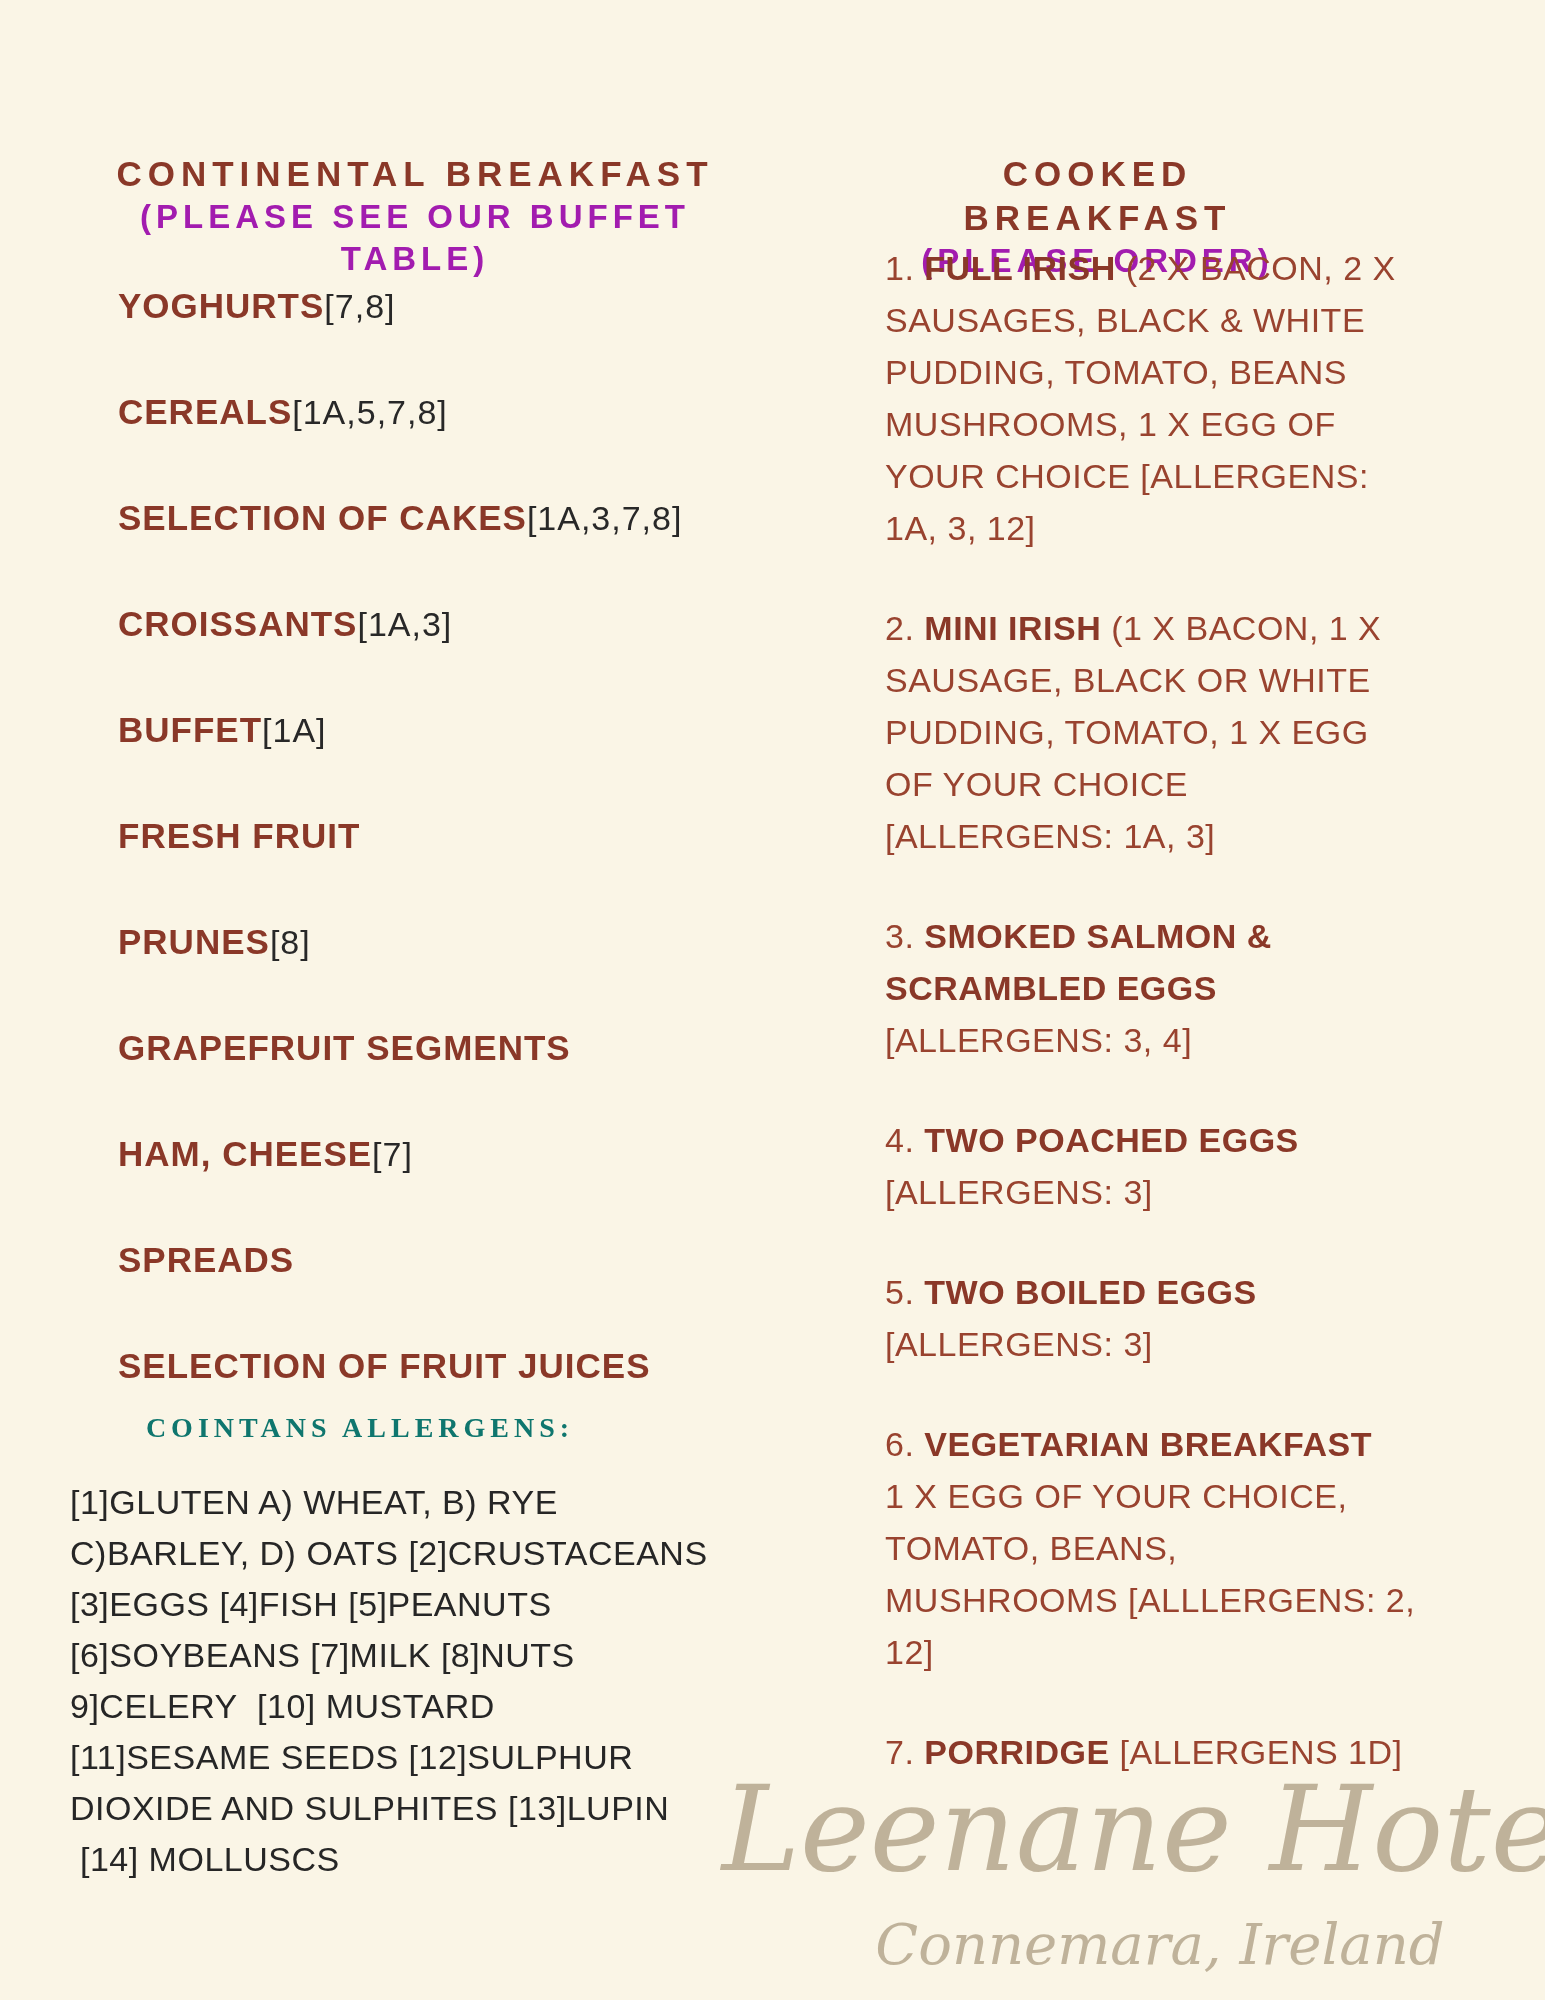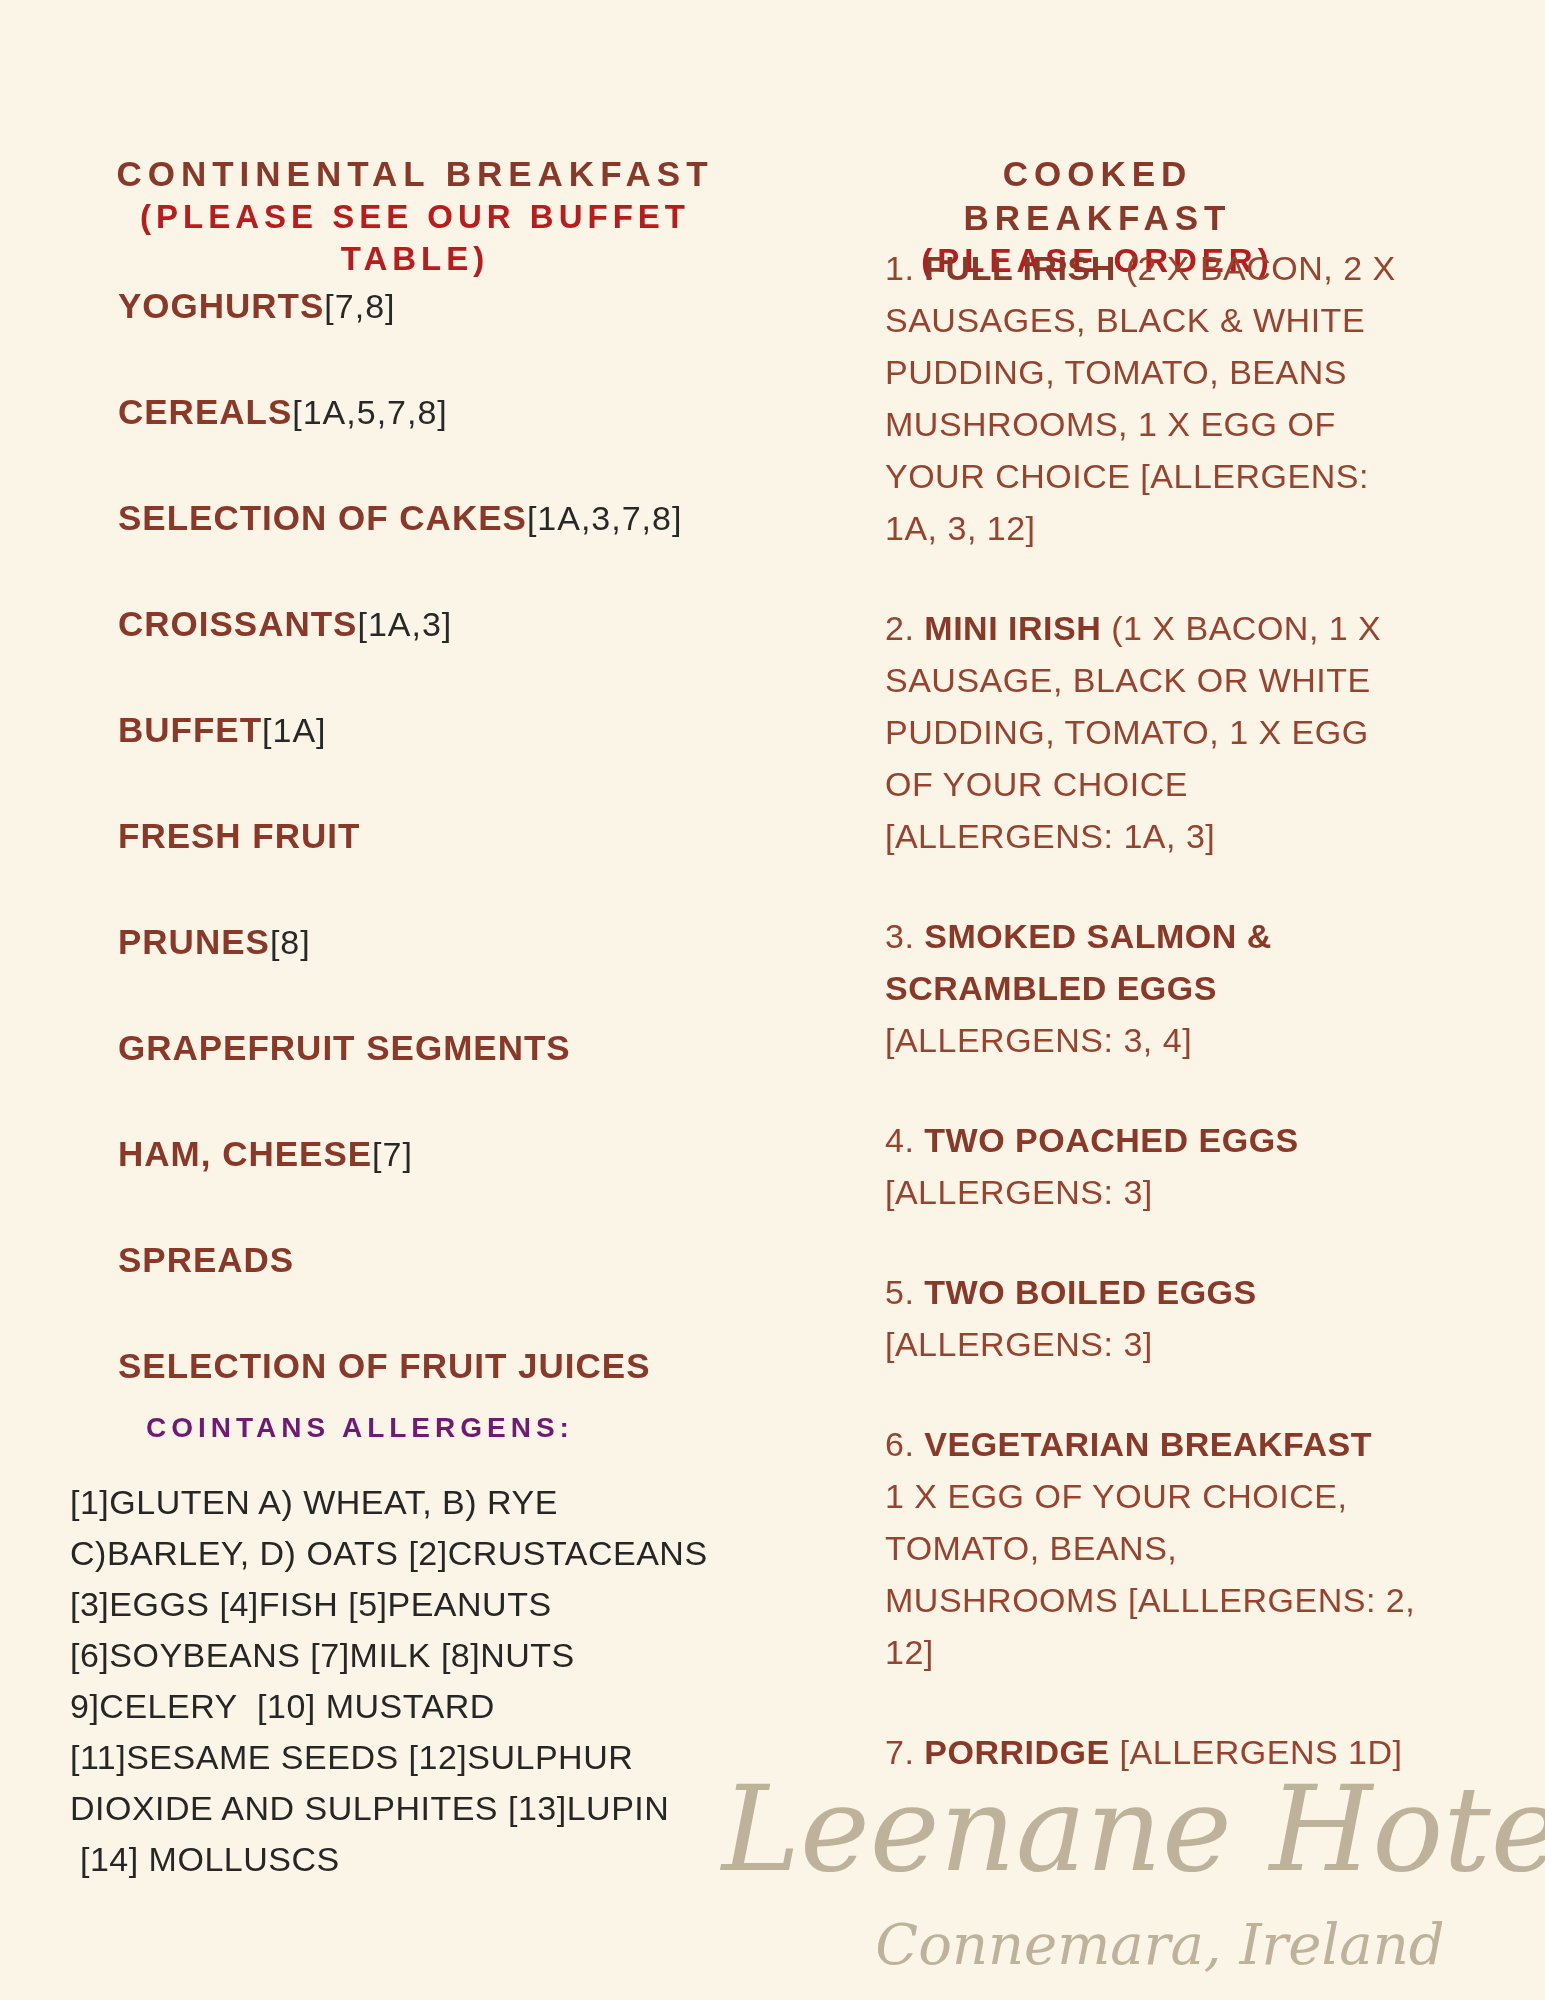--- a/index.html
+++ b/index.html
@@ -14,38 +14,38 @@
   
   .col-head { position: absolute; top: 152px; text-align: center; }
   .col-head.left  { left: 40px;  width: 750px; }
   .col-head.right { left: 885px; width: 425px; }
   .head-line {
     font-size: 35px; font-weight: bold; letter-spacing: 6px;
     color: #8A3828; line-height: 44px; white-space: pre-line;
   }
   .sub-line {
     font-size: 33px; font-weight: bold; letter-spacing: 5px;
-    color: #b91c1c; line-height: 42px; white-space: pre-line;
+    color: #a21caf; line-height: 42px; white-space: pre-line;
   }
 
   
   .left-items { position: absolute; left: 118px; top: 286px; width: 620px; }
   .l-item { height: 36px; margin-bottom: 70px; white-space: nowrap; }
   .l-item .nm {
     font-size: 35px; font-weight: bold; color: #8A3828; letter-spacing: 1px;
   }
   .l-item .alg {
     font-size: 34px; font-weight: normal; color: #282828; letter-spacing: 1px;
   }
 
   
   .contains-heading {
     position: absolute; left: 40px; top: 1412px; width: 640px;
     text-align: center; font-size: 28px; font-weight: bold;
-    letter-spacing: 5px; color: #701a75;
+    letter-spacing: 5px; color: #0f766e; font-family: Liberation Serif, serif;
   }
   .allergens {
     position: absolute; left: 70px; top: 1477px; width: 700px;
     font-size: 34px; line-height: 51px; color: #262626;
     letter-spacing: 0.5px; white-space: pre-wrap;
   }
 
   
   .right-items { position: absolute; left: 885px; top: 242px; width: 560px; }
   .r-item {

